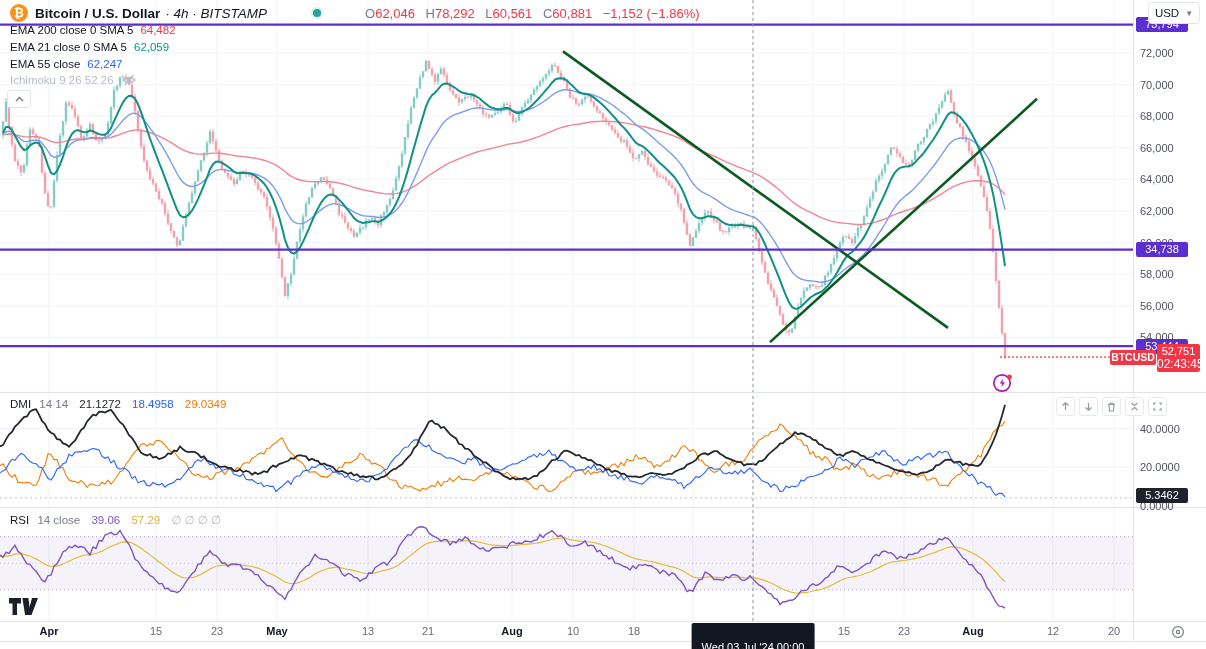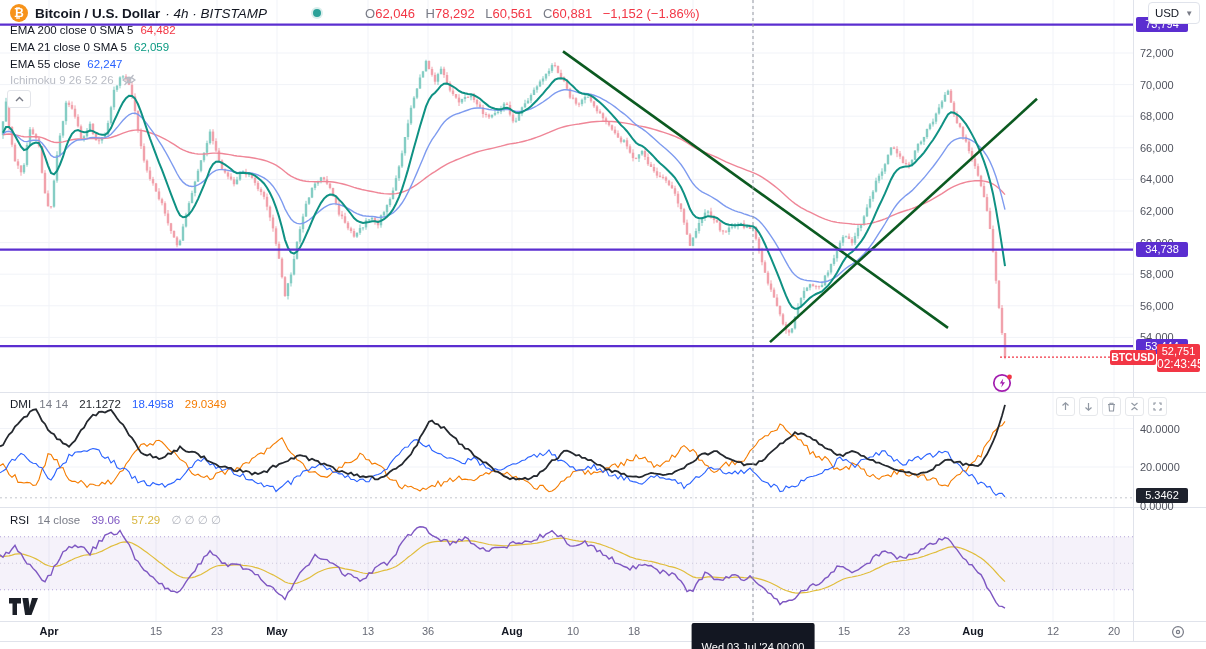--- a/index.html
+++ b/index.html
@@ -921,21 +921,21 @@
       <svg width="14" height="14" viewBox="0 0 14 14">
           <circle cx="7" cy="7" r="5.4" fill="none" stroke="#787b86" stroke-width="1.2"></circle>
           <circle cx="7" cy="7" r="1.6" fill="none" stroke="#787b86" stroke-width="1.2"></circle>
         </svg>
     </div>
   <div class="t-tick major" style="left: 49px;">Apr</div>
       <div class="t-tick" style="left: 156px;">15</div>
       <div class="t-tick" style="left: 217px;">23</div>
       <div class="t-tick major" style="left: 277px;">May</div>
       <div class="t-tick" style="left: 368px;">13</div>
-      <div class="t-tick" style="left: 428px;">36</div>
+      <div class="t-tick" style="left: 428px;">21</div>
       <div class="t-tick major" style="left: 512px;">Aug</div>
       <div class="t-tick" style="left: 573px;">10</div>
       <div class="t-tick" style="left: 634px;">18</div>
       <div class="t-tick" style="left: 844px;">15</div>
       <div class="t-tick" style="left: 904px;">23</div>
       <div class="t-tick major" style="left: 973px;">Aug</div>
       <div class="t-tick" style="left: 1053px;">12</div>
       <div class="t-tick" style="left: 1114px;">20</div>
     </div>
 

